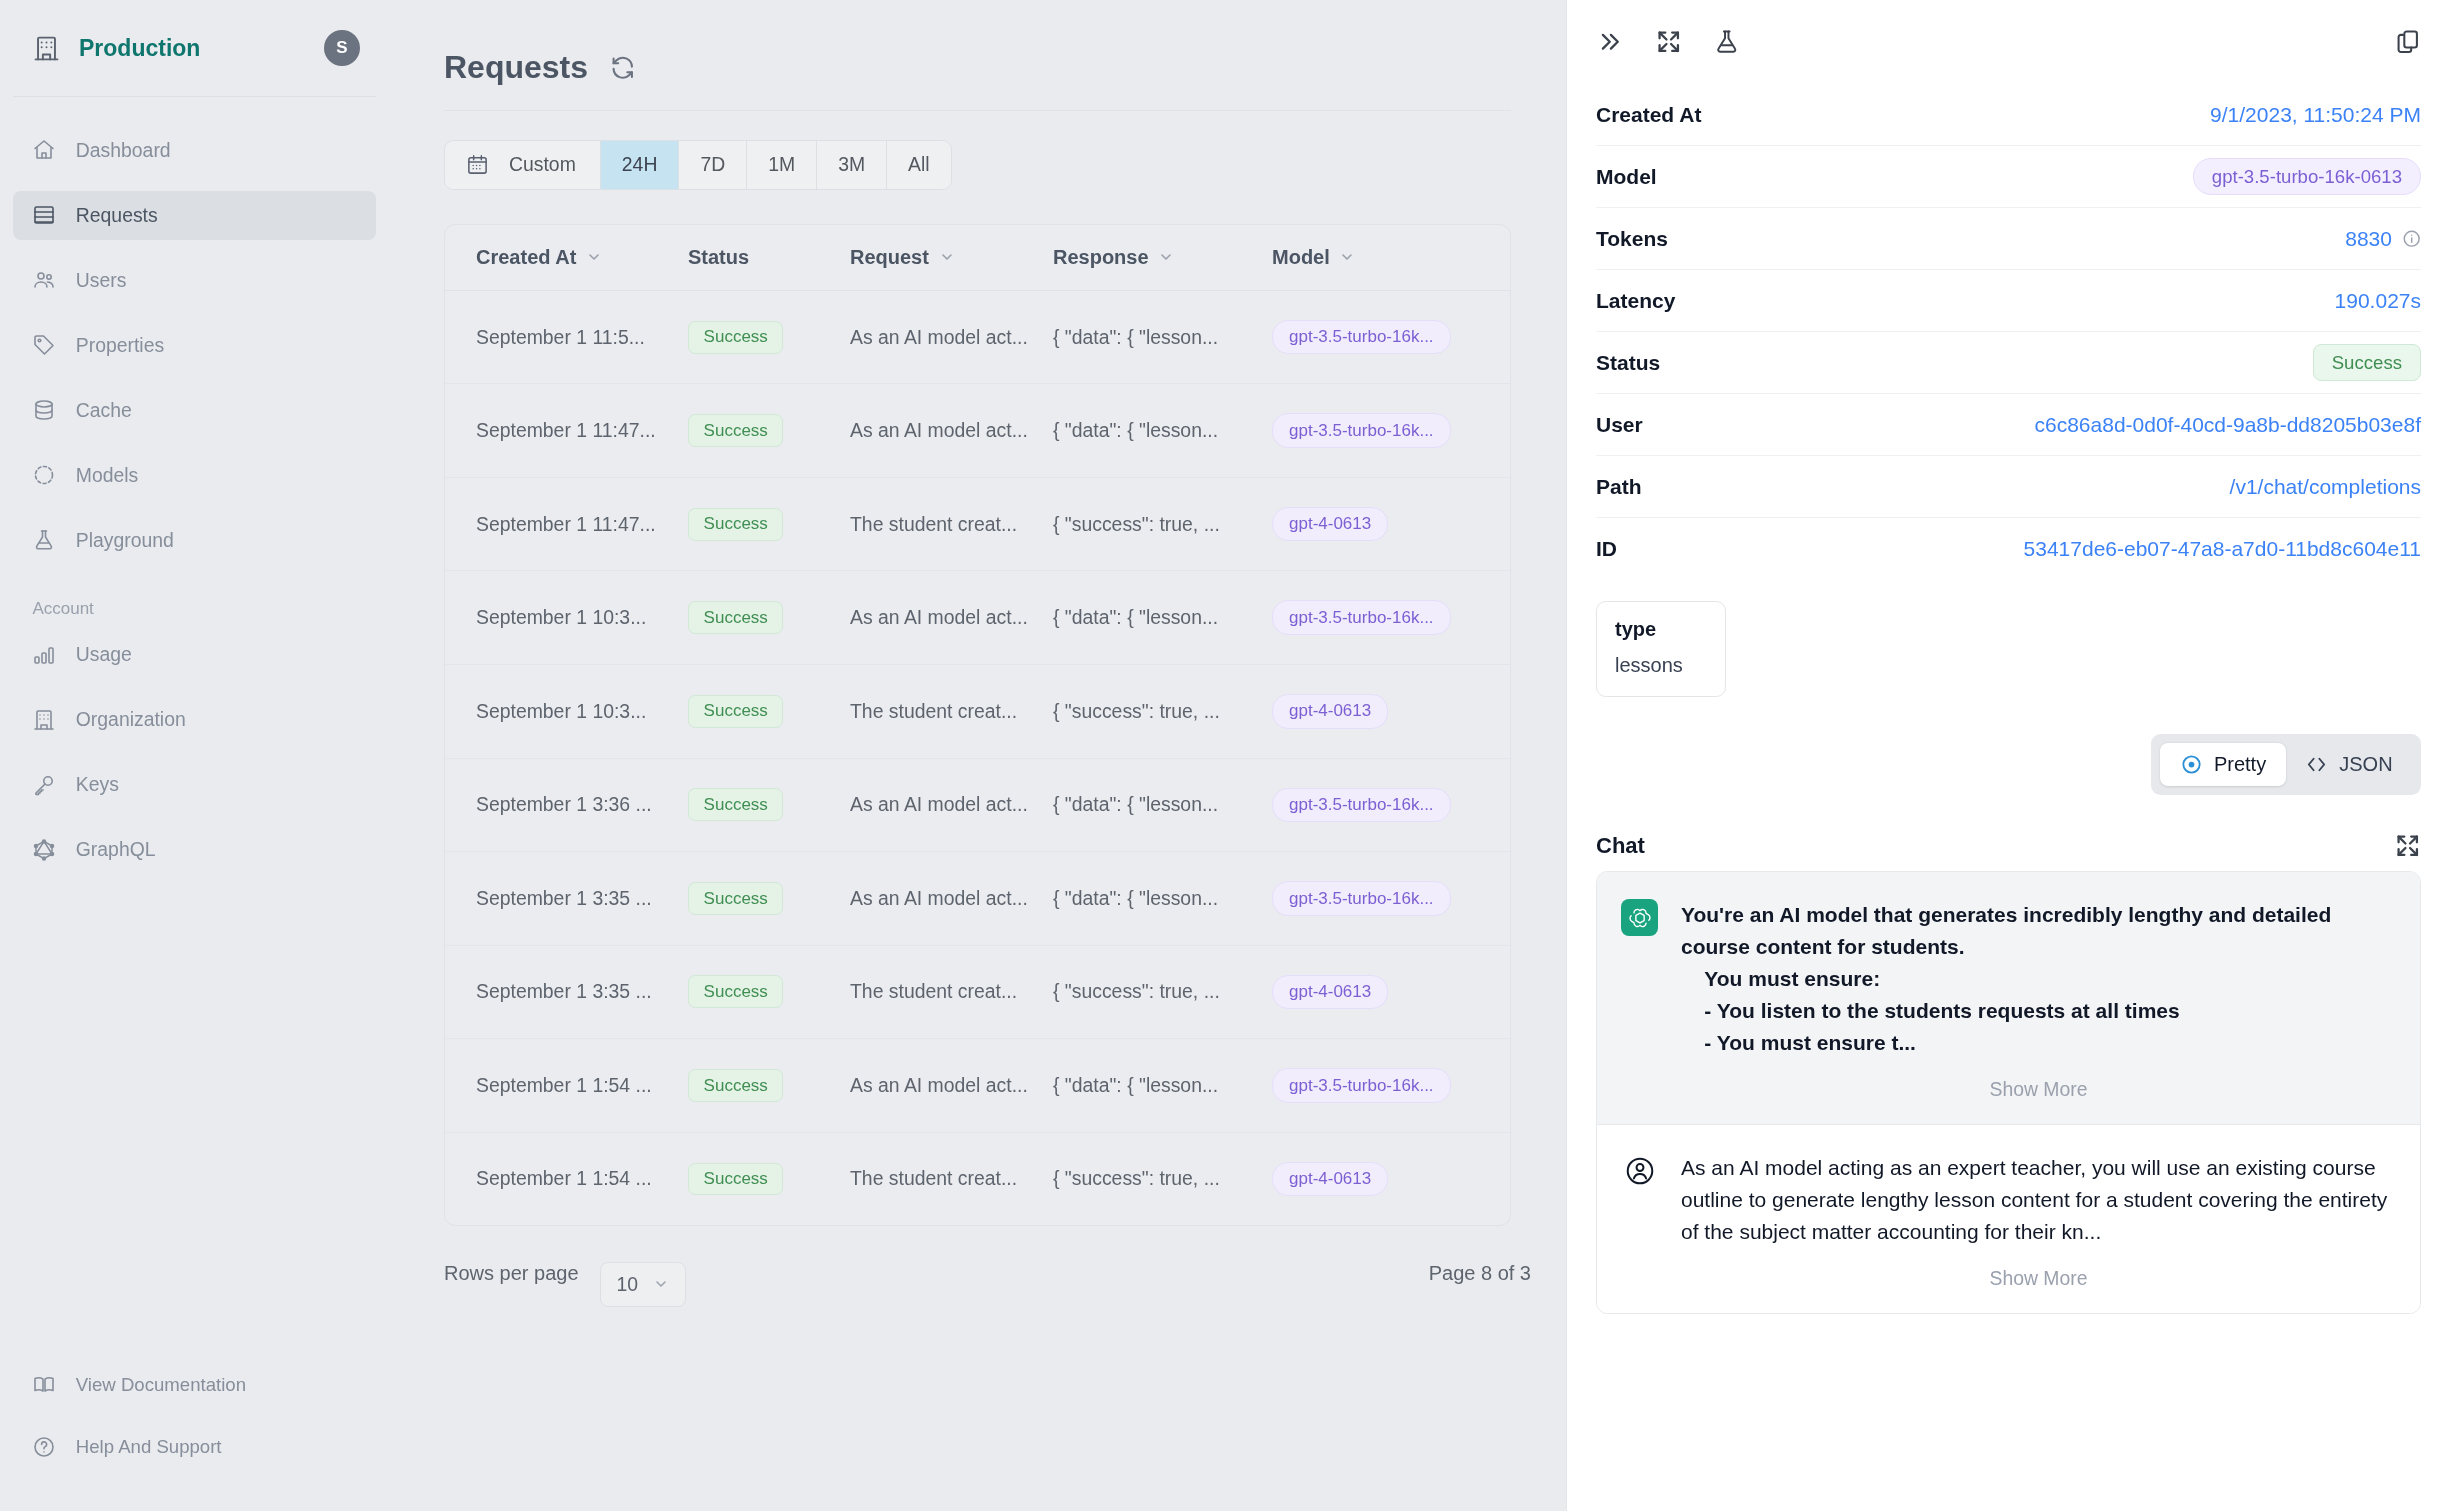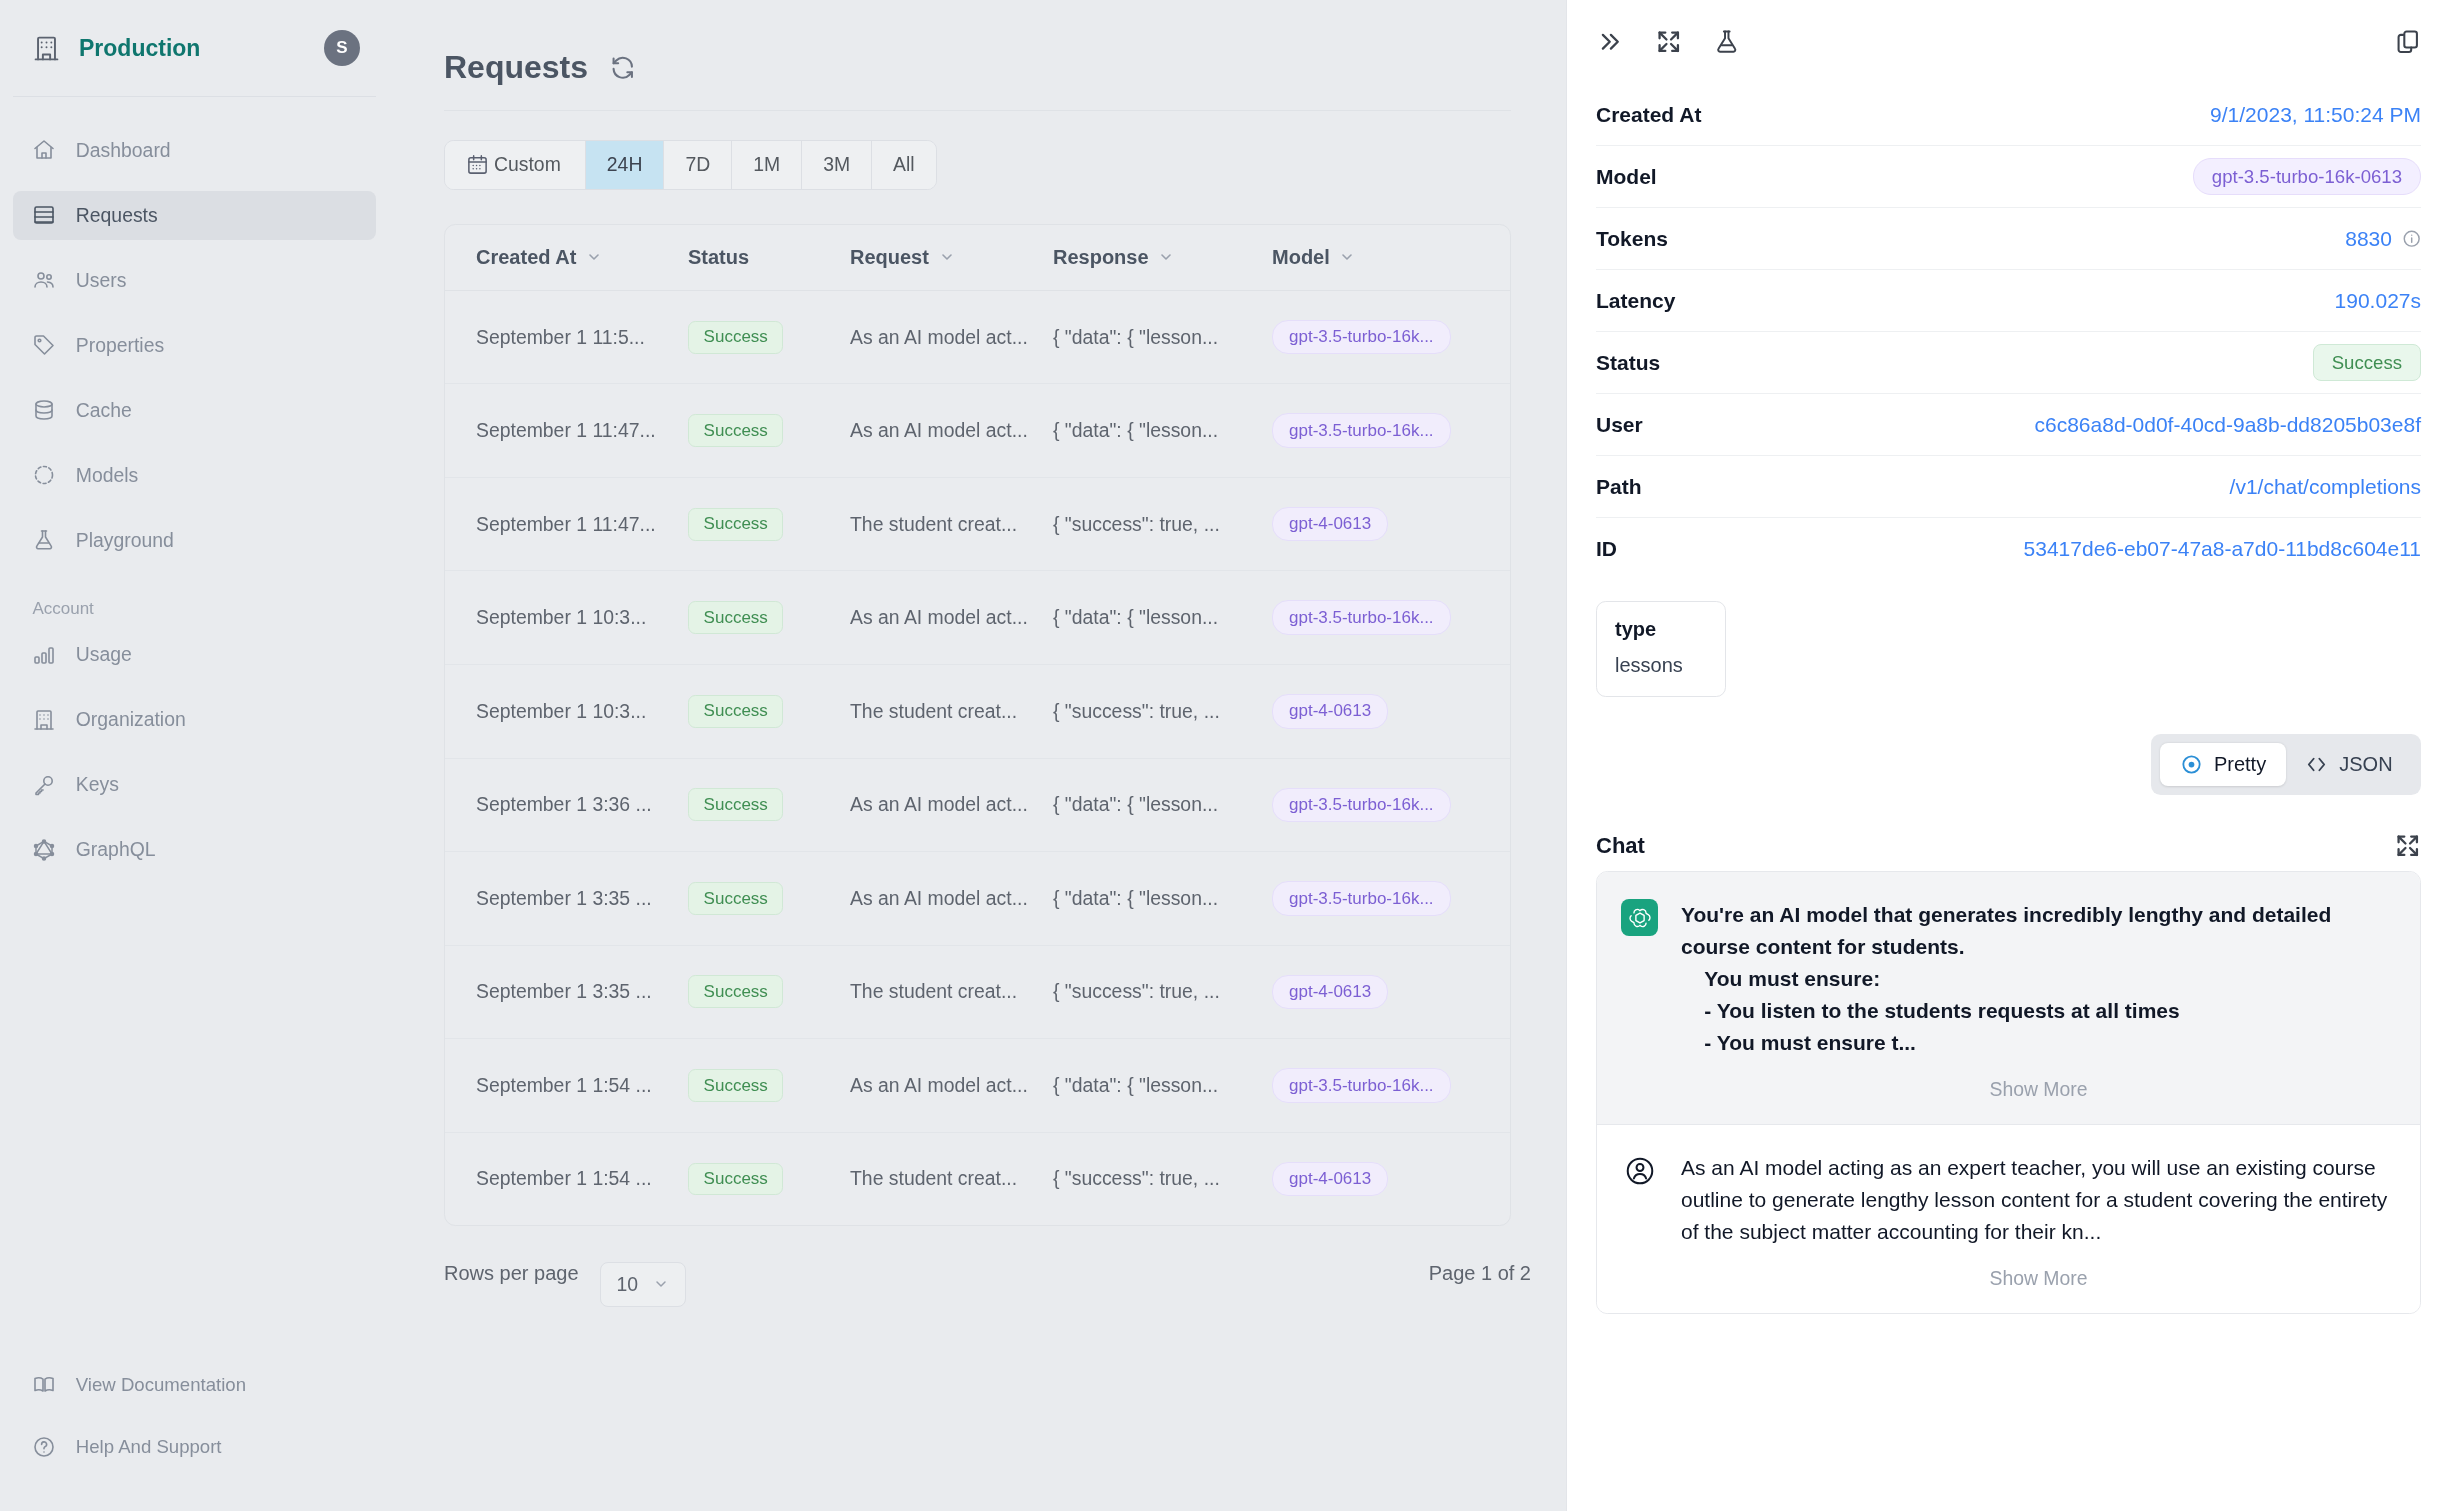--- a/index.html
+++ b/index.html
@@ -83,21 +83,21 @@
   }
   .tb-btn {
     display: flex; align-items: center; justify-content: center;
     padding: 0 21px;
     font-size: 19.4px; color: #54595f;
     border-right: 0.8px solid #dcdfe4;
     cursor: pointer;
     background: #eef0f2;
   }
   .tb-btn:last-child { border-right: none; }
-  .tb-btn.custom { gap: 5px; padding-left: 21px; padding-right: 24px; }
+  .tb-btn.custom { gap: 20px; padding-left: 21px; padding-right: 24px; }
   .tb-btn.active { background: #c6e3f2; color: #3d4450; }
   .cal-ico { width: 23px; height: 23px; color: #5a6070; display:flex; }
 
   .table-card {
     margin-top: 34px; margin-right: 55px;
     background: #eaecef;
     border: 0.8px solid #dfe2e6;
     border-radius: 11.3px;
     overflow: hidden;
   }
@@ -592,21 +592,21 @@
       <span class="pager-label">Rows per page</span>
       <span class="rows-select">
         <span>10</span>
         <span class="chev">
             <svg viewBox="0 0 24 24" fill="none" stroke="currentColor" stroke-width="2.2" stroke-linecap="round" stroke-linejoin="round">
               <path d="M6 9l6 6 6-6"></path>
             </svg>
           </span>
       </span>
       <span class="pager-spacer"></span>
-      <span class="page-of">Page 1 of 2</span>
+      <span class="page-of">Page 8 of 3</span>
     </div>
   </main>
 
   <aside class="panel">
     <div class="panel-head">
       <span class="p-ico">
         <svg viewBox="0 0 24 24" fill="none" stroke="currentColor" stroke-width="2" stroke-linecap="round" stroke-linejoin="round">
             <path d="M6 6l6 6-6 6"></path>
             <path d="M13 6l6 6-6 6"></path>
           </svg>

